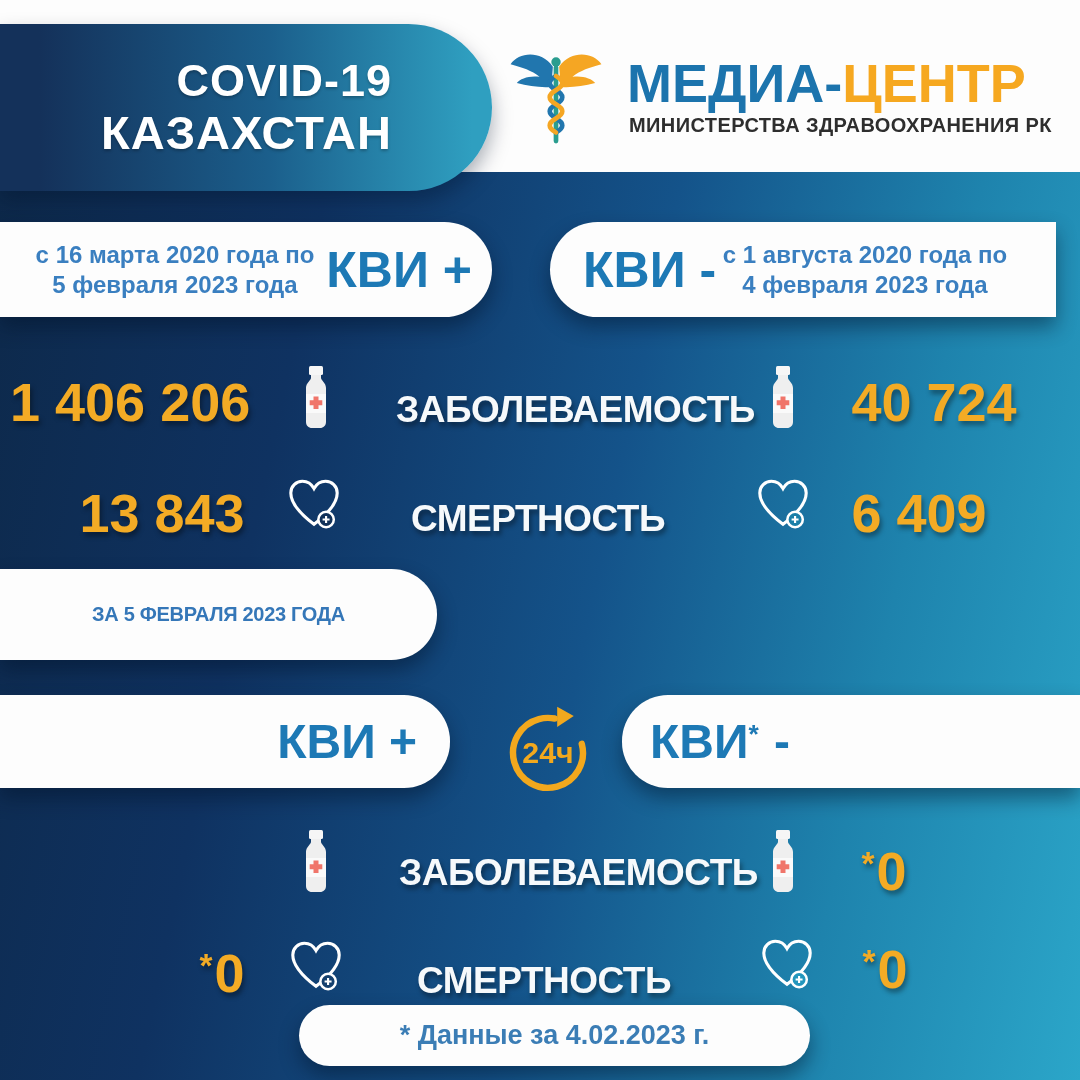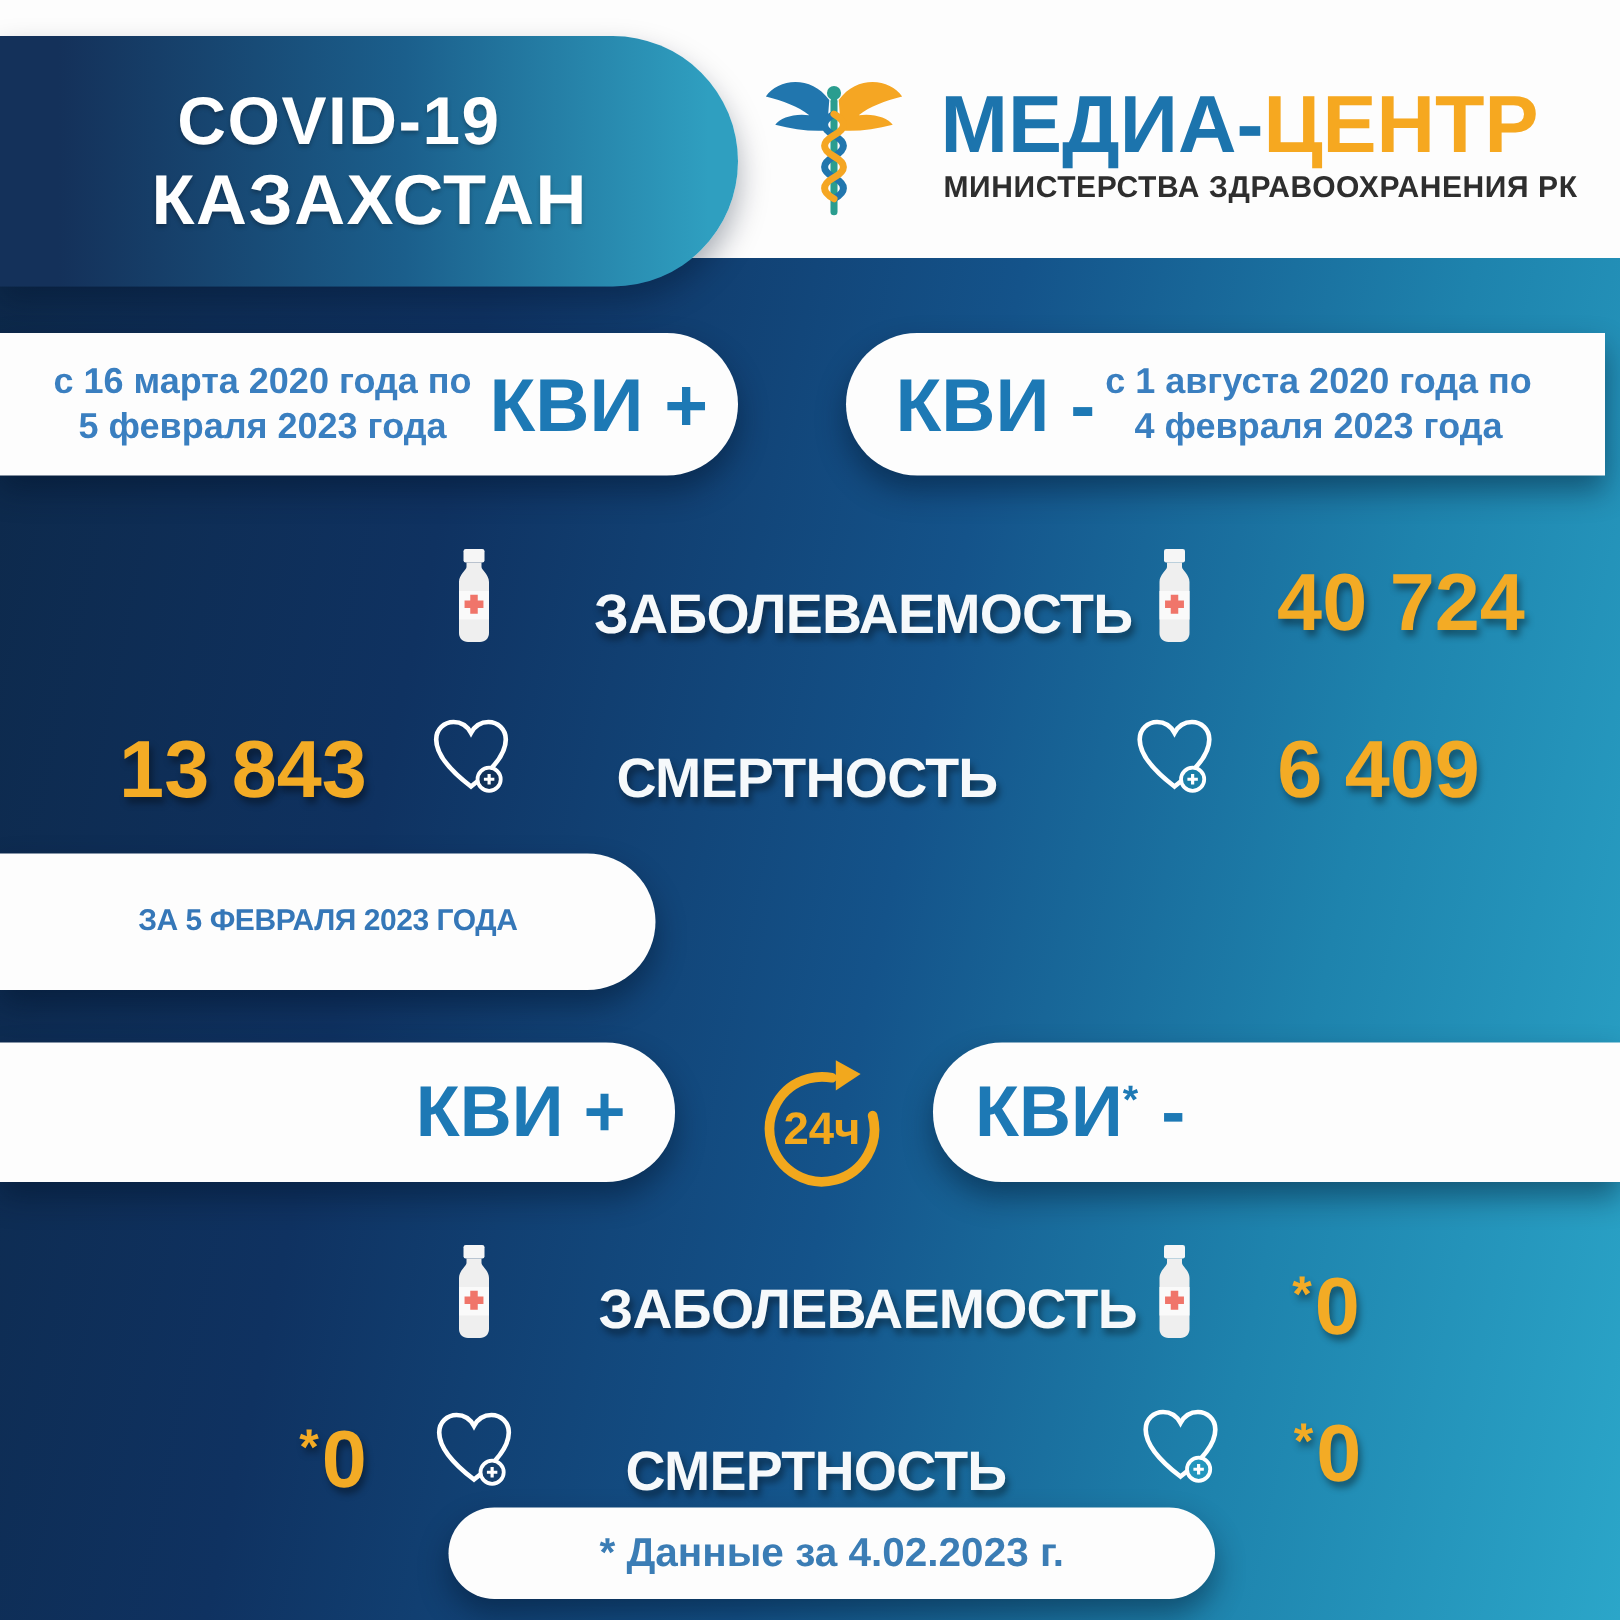--- a/index.html
+++ b/index.html
@@ -19,33 +19,33 @@
     background:linear-gradient(90deg,#14315a 8%,#1b5f8c 55%,#2f9fc0 96%);
     border-radius:0 84px 84px 0;
     box-shadow:0 10px 20px rgba(3,18,40,.35);
     display:flex; align-items:center;
   }
   .covid-badge .badge-text {
     position:absolute; left:60px; top:50%; transform:translateY(-50%);
     width:332px; text-align:right; color:#ffffff; font-weight:bold; line-height:1.15;
     text-shadow:0 2px 3px rgba(0,0,0,.25);
   }
-  .covid-badge .l1 { font-size:45px; letter-spacing:1px;text-align:center; }
+  .covid-badge .l1 { font-size:45px; letter-spacing:1px; }
   .covid-badge .l2 { font-size:47px; letter-spacing:1px; }
   .caduceus { position:absolute; left:509px; top:42px; width:94px; height:112px; }
   .brand-title { position:absolute; left:627px; top:52px; font-size:54px; font-weight:bold; letter-spacing:0; white-space:nowrap; }
   .brand-title .blue { color:#1c74ad; }
   .brand-title .yellow { color:#f6a820; }
   .brand-sub { position:absolute; left:629px; top:114px; font-size:20px; font-weight:bold; color:#2e2e2e; letter-spacing:.4px; white-space:nowrap; }
 
   
   .pill { position:absolute; background:#fdfdfd; box-shadow:0 10px 20px rgba(3,18,40,.45); display:flex; align-items:center; }
 
   .pill-kvi-plus-cum  { left:0;   top:222px; width:492px; height:95px; border-radius:0 48px 48px 0; }
-  .pill-kvi-minus-cum { left:564px; top:222px; width:506px; height:95px; border-radius:48px 0 0 48px; }
+  .pill-kvi-minus-cum { left:550px; top:222px; width:506px; height:95px; border-radius:48px 0 0 48px; }
 
   .period { color:#3a7fc0; font-size:24px; font-weight:bold; line-height:30px; text-align:center; position:absolute; }
   .pill-kvi-plus-cum .period  { left:30px;  width:290px; }
   .pill-kvi-minus-cum .period { left:170px; width:290px; }
 
   .kvi-label { color:#1d79b5; font-size:50px; font-weight:bold; position:absolute; white-space:nowrap; }
   .pill-kvi-plus-cum .kvi-label  { right:20px; }
   .pill-kvi-minus-cum .kvi-label { left:33px; }
 
   .pill-date { left:0; top:569px; width:437px; height:91px; border-radius:0 46px 46px 0; justify-content:center; }
@@ -132,20 +132,21 @@
   </div>
 
   <div class="pill pill-kvi-minus-cum">
     <div class="kvi-label">КВИ -</div>
     <div class="period">
       <div>с 1 августа 2020 года по</div>
       <div>4 февраля 2023 года</div>
     </div>
   </div>
 
+  <div class="num n-inc-plus">1 406 206</div>
   <svg class="icon bottle b1" viewBox="0 0 34 62">
     <rect x="10" y="0" width="14" height="9" rx="1.5" fill="#f6f6f6"></rect>
     <path d="M12 9 h10 v3 c0 2 5 5 5 10 v34 c0 3.5-2.5 6-6 6 h-8 c-3.5 0-6-2.5-6-6 v-34 c0-5 5-8 5-10 z" fill="#efefef"></path>
     <rect x="7" y="28" width="20" height="19" fill="#fafafa"></rect>
     <path d="M14.5 30.5 h5 v3.8 h3.8 v5 h-3.8 v3.8 h-5 v-3.8 h-3.8 v-5 h3.8 z" fill="#f0756a"></path>
   </svg>
   <div class="stat-label lbl-inc-cum">ЗАБОЛЕВАЕМОСТЬ</div>
   <svg class="icon bottle b2" viewBox="0 0 34 62">
     <rect x="10" y="0" width="14" height="9" rx="1.5" fill="#f6f6f6"></rect>
     <path d="M12 9 h10 v3 c0 2 5 5 5 10 v34 c0 3.5-2.5 6-6 6 h-8 c-3.5 0-6-2.5-6-6 v-34 c0-5 5-8 5-10 z" fill="#efefef"></path>

